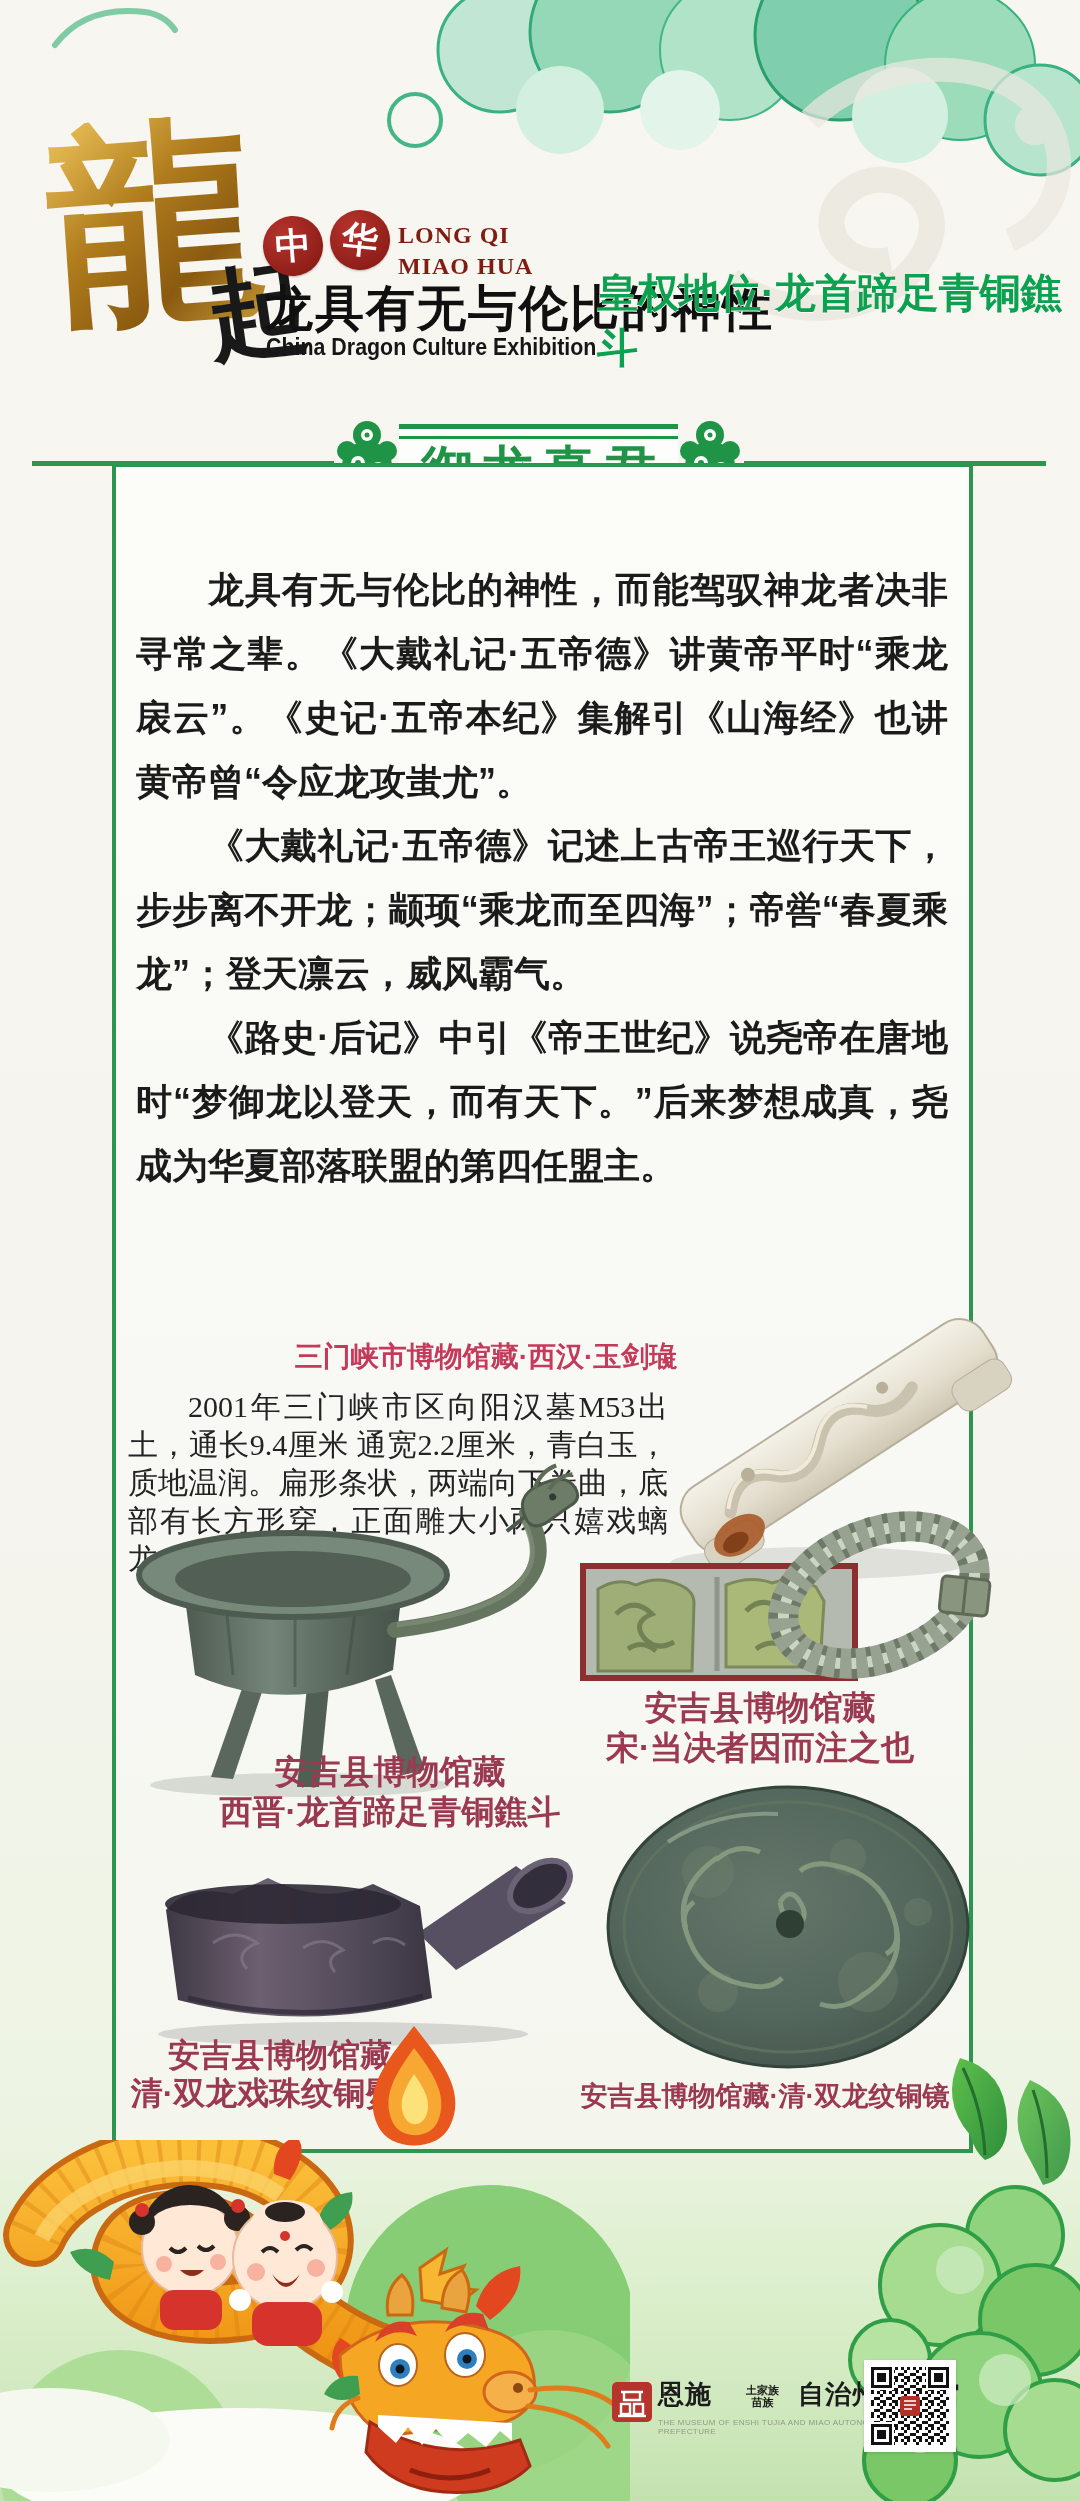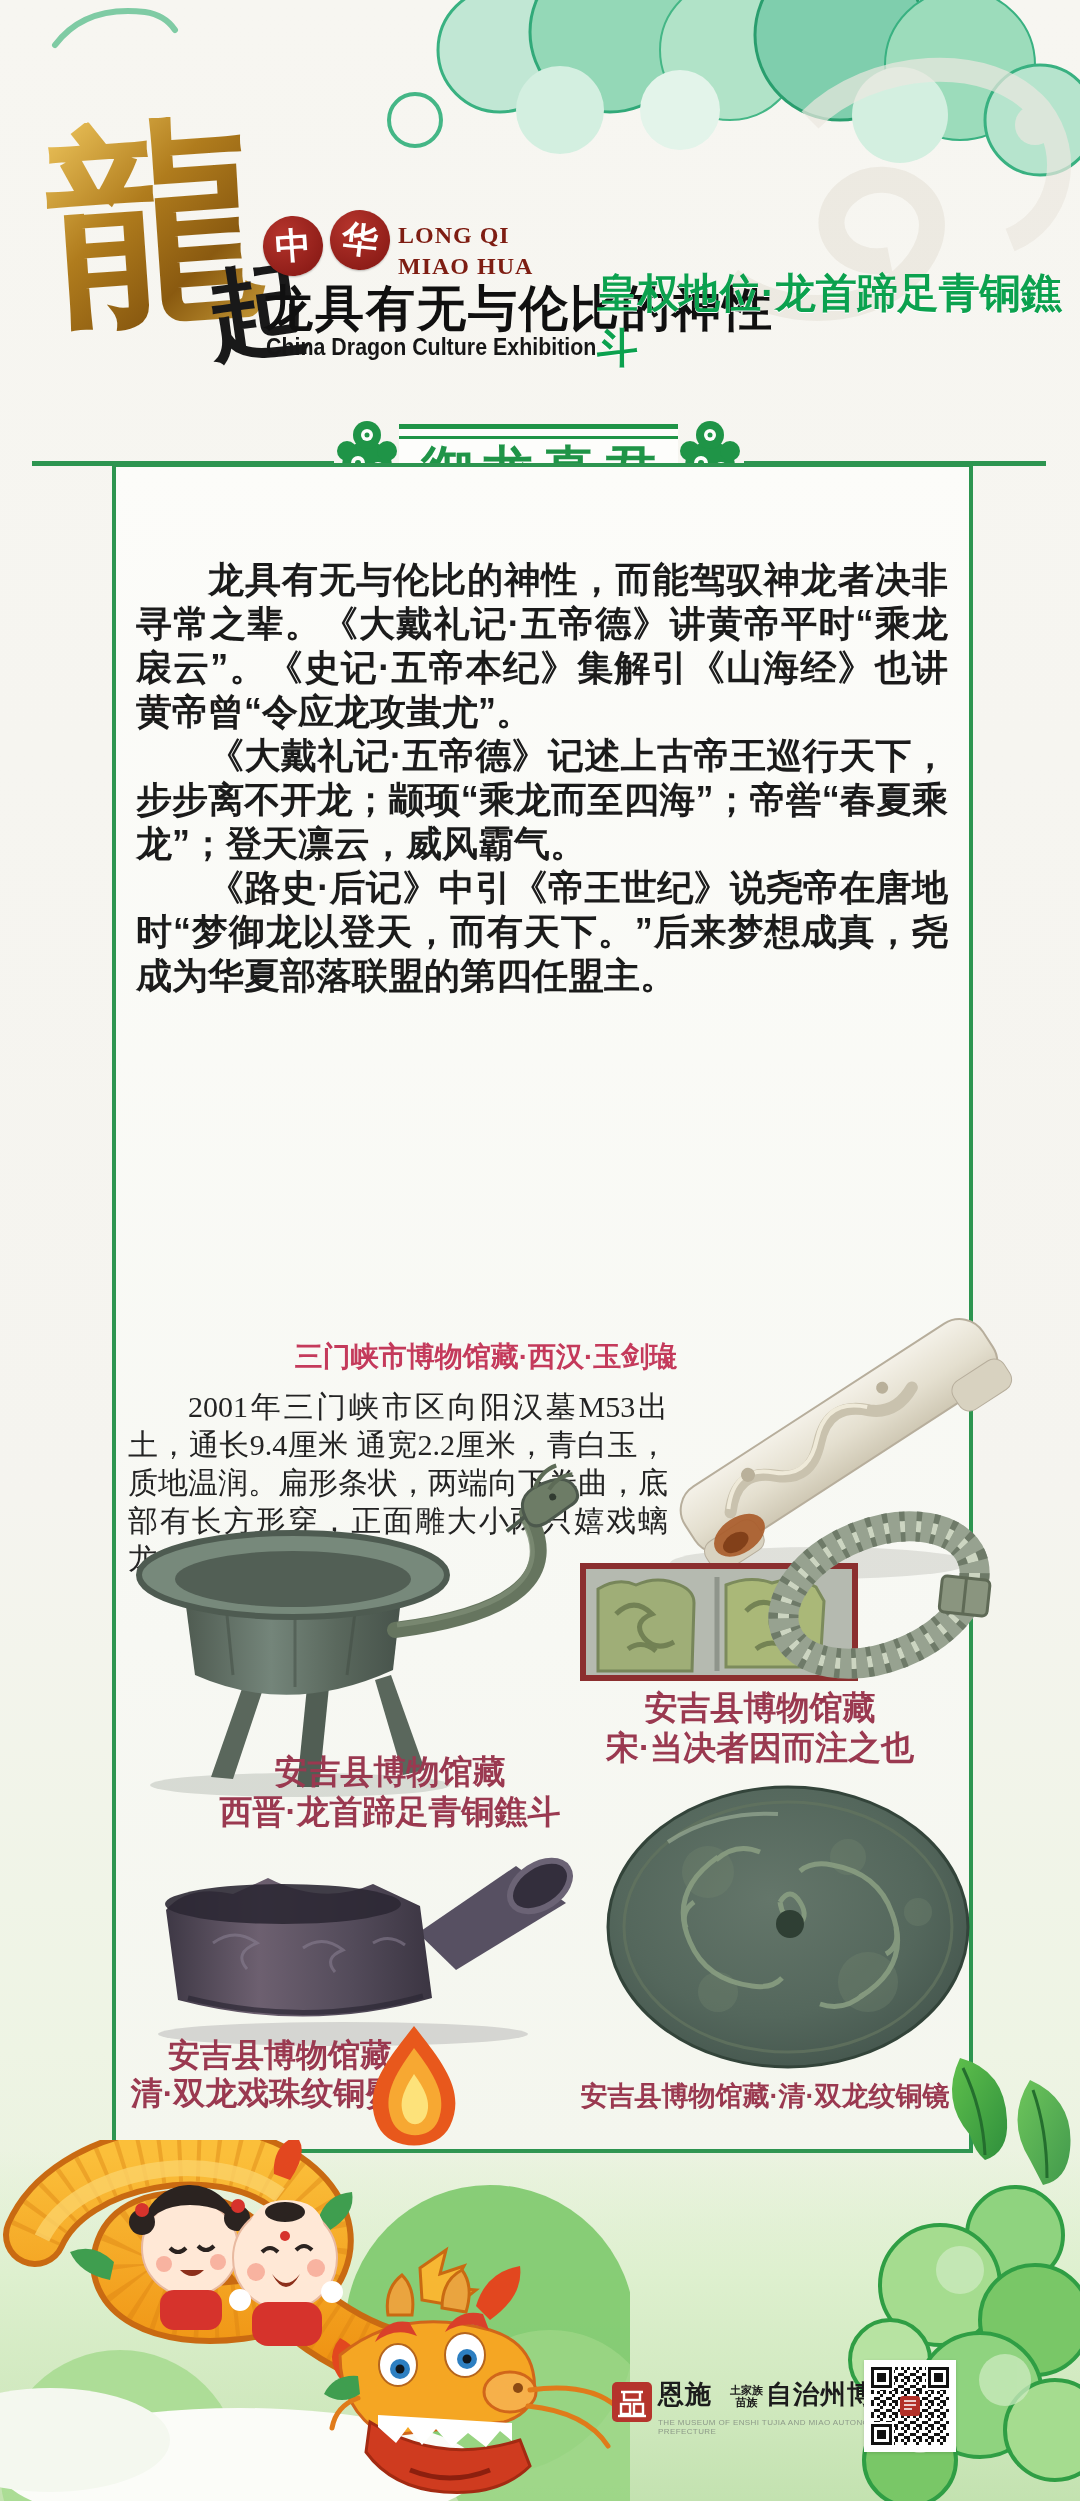--- a/index.html
+++ b/index.html
@@ -31,32 +31,32 @@
   .divider{top:461px;height:5px;background:#2d9550;}
   .badge-outer{left:399px;top:424px;width:279px;height:84px;border-top:5px solid #1f9447;
     border-bottom:5px solid #1f9447;background:#fdfdfb;}
   .badge-inner{position:absolute;left:0;right:0;top:7px;bottom:7px;border-top:3px solid #1f9447;
     border-bottom:3px solid #1f9447;display:flex;align-items:center;justify-content:center;}
   .badge-text{font-size:52px;font-weight:900;color:#1f9447;letter-spacing:9px;text-indent:9px;}
   
   .panel{left:112px;top:463px;width:853px;height:1682px;border:4px solid #2d9550;
     background:linear-gradient(180deg,#fcfcf9,#f7f8f3 70%,#f4f6ee);}
   .bodytext{left:136px;top:558px;width:812px;}
-  .bodytext p{margin:0;text-indent:2em;text-align:justify;font-size:36px;line-height:44px;
+  .bodytext p{margin:0;text-indent:2em;text-align:justify;font-size:36px;line-height:64px;
     font-weight:700;color:#1b1b1b;}
   .cap{font-weight:bold;text-align:center;}
   .cap-red{color:#c43a5b;}
   .cap-maroon{color:#9a3950;}
   .desc{left:128px;top:1388px;width:540px;font-family:"Liberation Serif","DejaVu Serif",serif;
     font-size:30px;line-height:38px;color:#232323;text-align:justify;text-indent:2em;}
   .inset-box{left:580px;top:1563px;width:266px;height:106px;border:6px solid #8b2f2f;
     background:#b5bab0;}
   
   .museum-name{left:658px;top:2380px;display:flex;align-items:flex-end;color:#1c1c1c;
-    font-family:"Liberation Serif","DejaVu Serif",serif;font-weight:bold;}
+    font-family:"Liberation Serif","DejaVu Serif",serif;font-weight:bold;gap:16px;}
   .mn-big{font-size:26px;line-height:30px;letter-spacing:1px;}
   .mn-small{font-size:11px;line-height:12px;margin:0 3px 2px 18px;text-align:center;}
   .museum-en{left:658px;top:2418px;font-size:8px;color:#8d9a89;letter-spacing:.4px;width:280px;}
   .qr-box{left:864px;top:2360px;width:92px;height:92px;background:#fff;
     box-shadow:0 1px 3px rgba(0,0,0,.15);display:flex;align-items:center;justify-content:center;}
 </style>
 </head>
 <body>
 
 <div id="poster">

